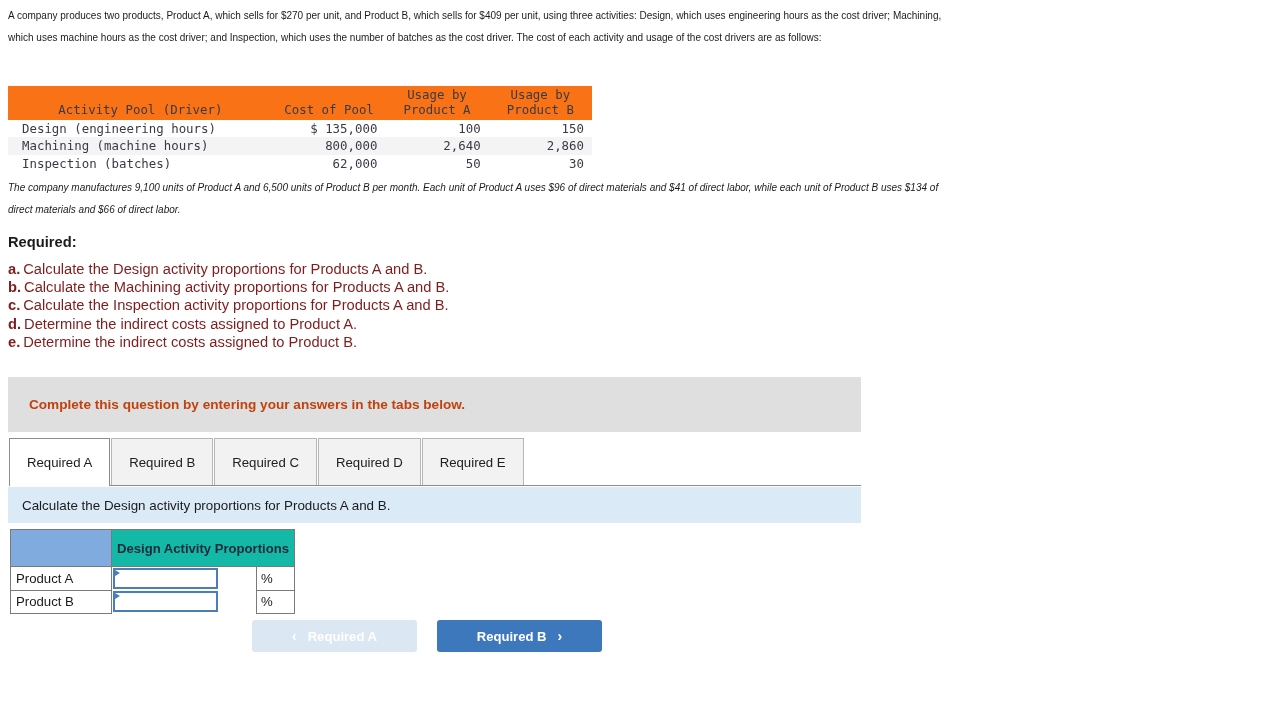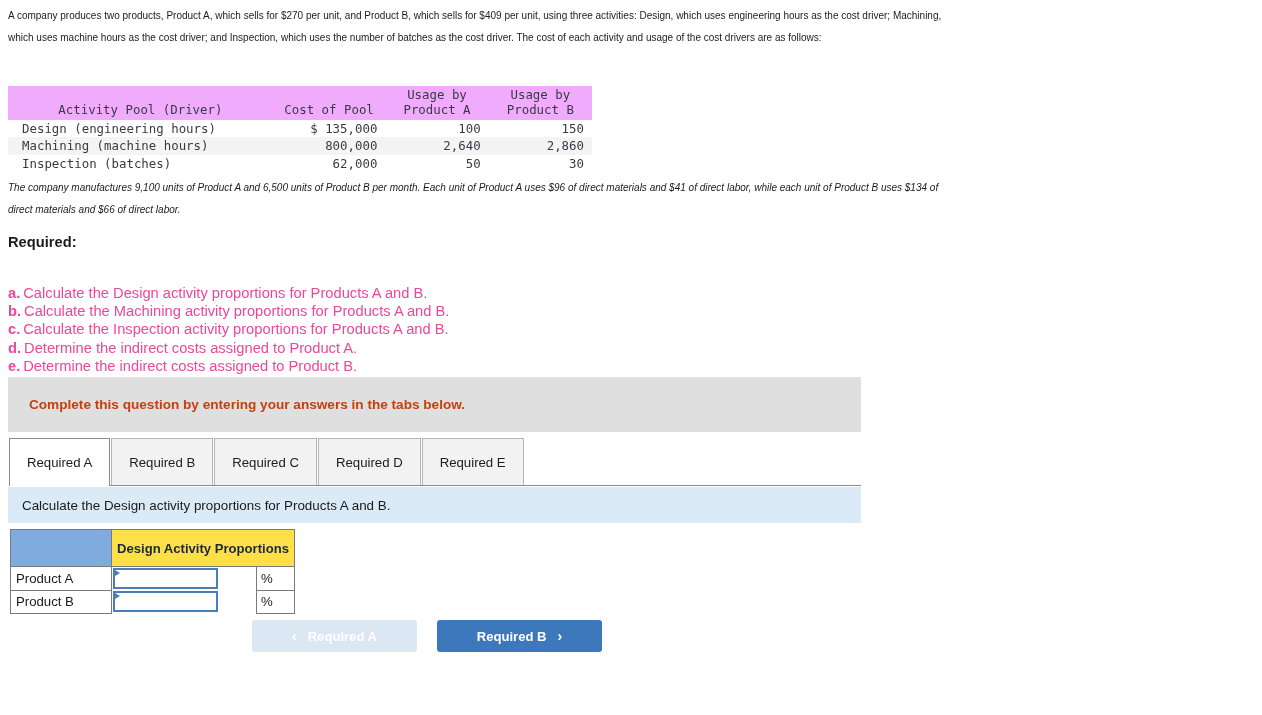--- a/index.html
+++ b/index.html
@@ -40,21 +40,21 @@
   #activity-table {
     position: absolute;
     left: 8px; top: 86px;
     border-collapse: collapse;
     font-family: "DejaVu Sans Mono", "Liberation Mono", monospace;
     font-size: 12.4px;
     color: #3a3a46;
     width: 584px;
   }
   #activity-table thead th {
-    background: #f0abfc;
+    background: #f97316;
     font-weight: normal;
     padding: 2px 6px 3px 6px;
     vertical-align: bottom;
     line-height: 14.6px;
     white-space: pre-line;
   }
   #activity-table thead th.col-pool { text-align: center; width: 268px; }
   #activity-table thead th.col-cost { text-align: center; width: 110px; }
   #activity-table thead th.col-usage { text-align: center; width: 103px; }
   #activity-table tbody td {
@@ -70,26 +70,26 @@
   
   #required-heading {
     position: absolute;
     left: 8px; top: 234px;
     font-size: 14.7px;
     font-weight: bold;
     color: #1b1b1b;
   }
   #required-list {
     position: absolute;
-    left: 8px; top: 284px;
+    left: 8px; top: 260px;
     list-style: none;
     margin: 0; padding: 0;
     font-size: 14.7px;
     line-height: 18.2px;
-    color: #ec4899;
+    color: #7f1d1d;
   }
   #required-list li { white-space: nowrap; }
   #required-list .marker { font-weight: bold; margin-right: 3px; }
 
   
   #complete-bar {
     position: absolute;
     left: 8px; top: 377px;
     width: 853px;
     height: 55px;
@@ -171,21 +171,21 @@
   #answer-table td, #answer-table th {
     border: 1px solid #7a7a7a;
     padding: 0;
   }
   #answer-table th.head-blank {
     width: 100px; height: 36px;
     background: #7fabdf;
   }
   #answer-table th.head-title {
     width: 144px; height: 36px;
-    background: #fde047;
+    background: #14b8a6;
     color: #1b2a3a;
     font-weight: bold;
     font-size: 13.1px;
     line-height: 15px;
     text-align: center;
     padding: 0 4px;
   }
   #answer-table td.row-label {
     height: 22px;
     padding: 0 4px 0 5px;

